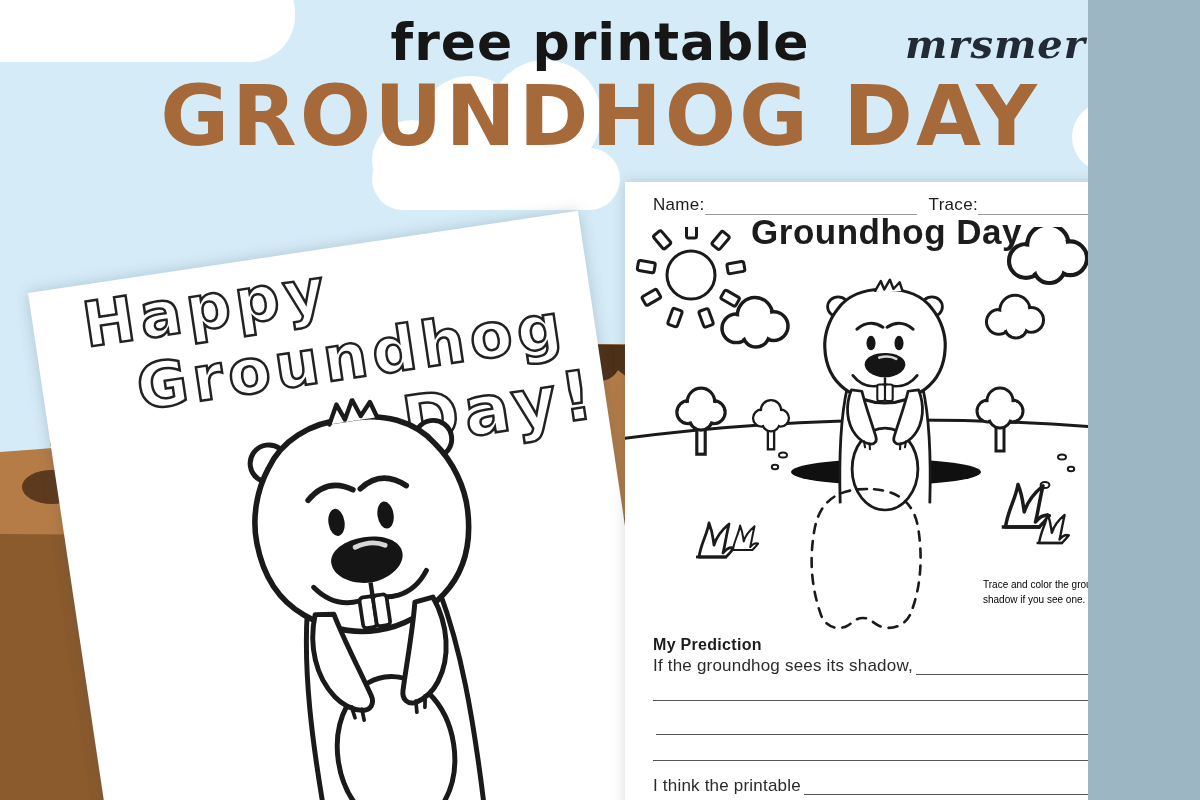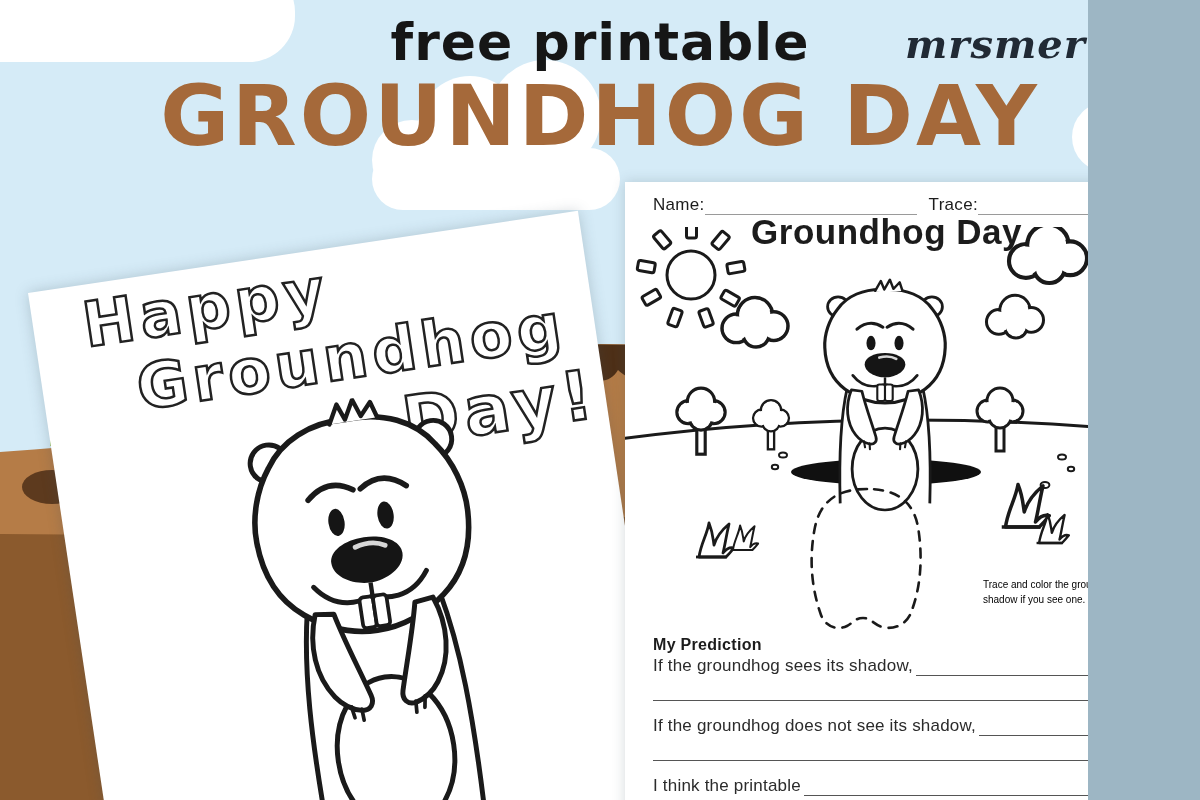--- a/index.html
+++ b/index.html
@@ -58,21 +58,21 @@
   }
   .scene-svg{position:absolute;left:0;top:45px;width:523px;height:415px;}
   .trace-note{
     position:absolute;left:358px;top:388px;width:162px;
     font-size:10px;line-height:1.45;color:#000000;margin-top:8px;
   }
   .pred-heading{
     position:absolute;left:28px;top:434px;font-size:16px;font-weight:700;letter-spacing:.3px;margin-top:20px;
   }
   .prompt-row{
-    position:absolute;left:28px;width:466px;display:flex;align-items:flex-end;
+    position:absolute;left:28px;width:466px;display:flex;
     font-size:17px;color:#2b2b2b;letter-spacing:.2px;
   }
   .prompt-row .fill-line{flex:1 1 auto;border-bottom:1.6px solid #555;height:18px;margin-left:3px;}
   .solo-line{position:absolute;left:28px;width:466px;border-bottom:1.6px solid #555;height:0;}
   .r1{top:474px;} .l1{top:518px;} .r2{top:534px;} .l2{top:578px;} .r3{top:594px;}
 </style>
 </head>
 <body>
 
 <div class="stage">
@@ -235,21 +235,20 @@
 
     <div class="trace-note">Trace and color the groundhog's shadow if you see one.</div>
     <div class="pred-heading">My Prediction</div>
 
     <div class="prompt-row r1">
       <span>If the groundhog sees its shadow,</span>
       <span class="fill-line"></span>
     </div>
     <div class="solo-line l1"></div>
     <div class="prompt-row r2">
-      <span>If the groundhog does not see its shadow,</span>
       <span class="fill-line"></span>
     </div>
     <div class="solo-line l2"></div>
     <div class="prompt-row r3">
       <span>I think the printable</span>
       <span class="fill-line"></span>
     </div>
   </div>
 
 </div>

